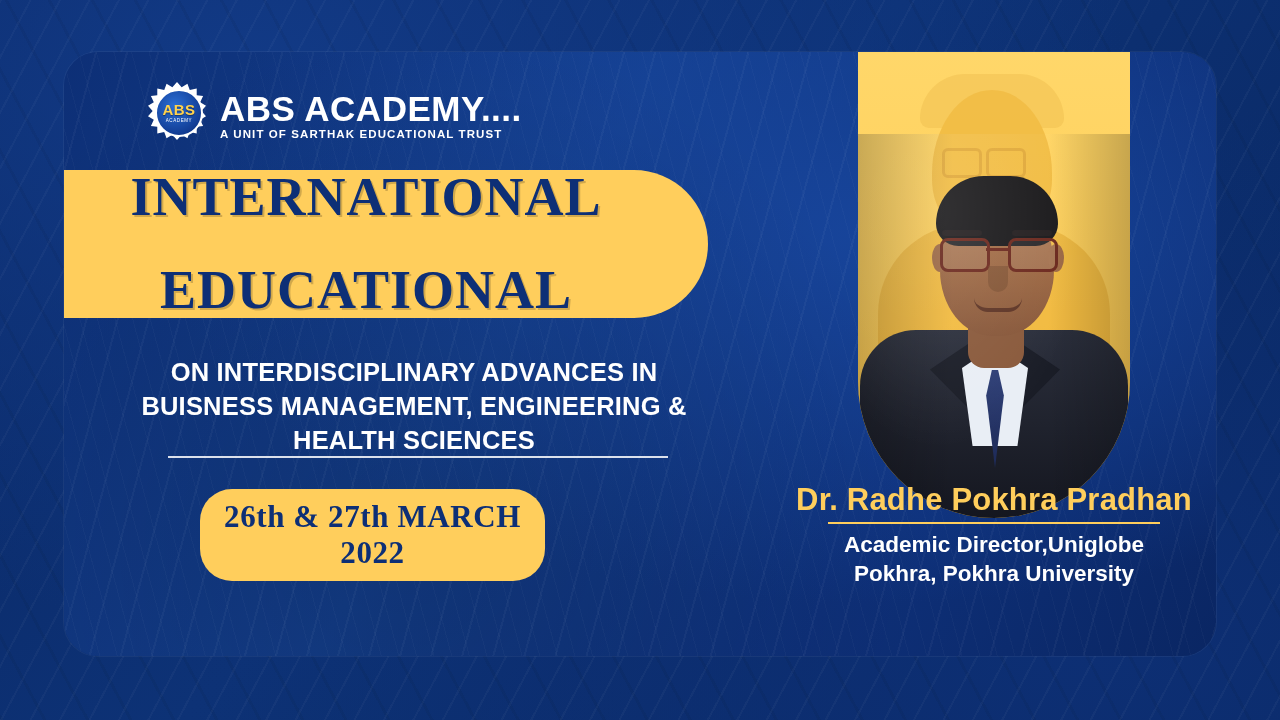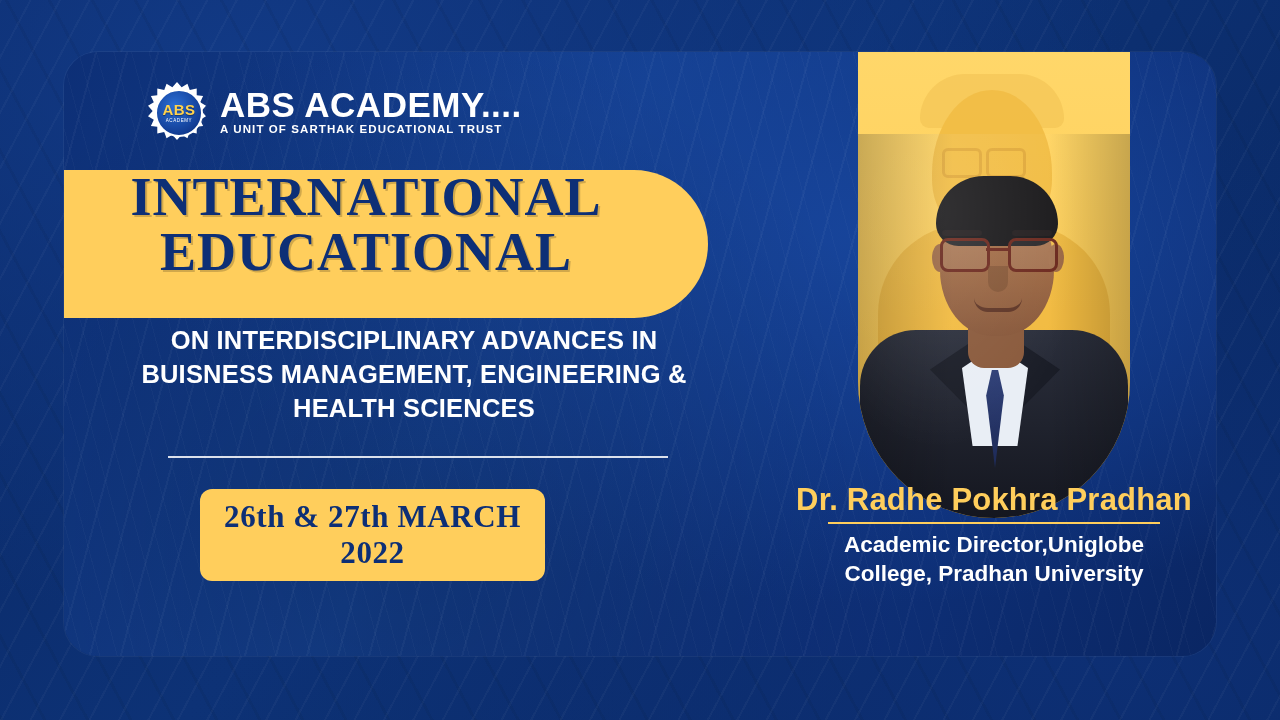--- a/index.html
+++ b/index.html
@@ -57,21 +57,21 @@
       radial-gradient(circle at 30% 80%, rgba(0,0,0,0.18) 0%, rgba(0,0,0,0) 55%);
     pointer-events: none;
   }
 
   
   #brand {
     position: absolute;
     left: 84px;
     top: 30px;
     display: flex;
-    align-items: center;
+    align-items: flex-end;
     gap: 14px;
   }
 
   #brand-logo {
     width: 58px;
     height: 58px;
     position: relative;
     flex: 0 0 auto;
   }
   #brand-logo .burst {
@@ -135,39 +135,39 @@
     left: 0;
     top: 118px;
     width: 644px;
     height: 148px;
     background: #ffce5c;
     border-top-right-radius: 74px;
     border-bottom-right-radius: 74px;
     display: flex;
     flex-direction: column;
     align-items: center;
-    justify-content: flex-start;
+    justify-content: space-between;
     padding-right: 40px;
     box-sizing: border-box;
   }
   .title-line {
     font-family: "Liberation Serif", serif;
     font-weight: bold;
     color: #0d2f76;
     font-size: 54px;
     line-height: 1.02;
     letter-spacing: 1px;
     text-shadow: 2px 2px 0 rgba(0,0,0,0.18);
   }
 
   
   #subtitle {
     position: absolute;
     left: 40px;
-    top: 272px;
+    top: 304px;
     width: 620px;
     text-align: center;
     color: #ffffff;
     font-size: 25.5px;
     font-weight: bold;
     line-height: 1.33;
     letter-spacing: 0.2px;
   }
   #subtitle-rule {
     position: absolute;
@@ -179,21 +179,21 @@
   }
 
   
   #date-badge {
     position: absolute;
     left: 136px;
     top: 437px;
     width: 345px;
     height: 92px;
     background: #ffce5c;
-    border-radius: 12px;
+    border-radius: 32px;
     display: flex;
     flex-direction: column;
     align-items: center;
     justify-content: center;
   }
   .date-line {
     font-family: "Liberation Serif", serif;
     font-weight: bold;
     color: #0d2f76;
     font-size: 31px;
@@ -447,16 +447,16 @@
         <div id="p-nose"></div>
         <div id="p-mouth"></div>
         <div id="p-shadow"></div>
       </div>
     </div>
 
     <div id="speaker-name">Dr. Radhe Pokhra Pradhan</div>
     <div id="speaker-rule"></div>
     <div id="speaker-title">
       <div>Academic Director,Uniglobe</div>
-      <div>College, Pradhan University</div>
+      <div>Pokhra, Pokhra University</div>
     </div>
   </div>
 </div>
 
 </body></html>

